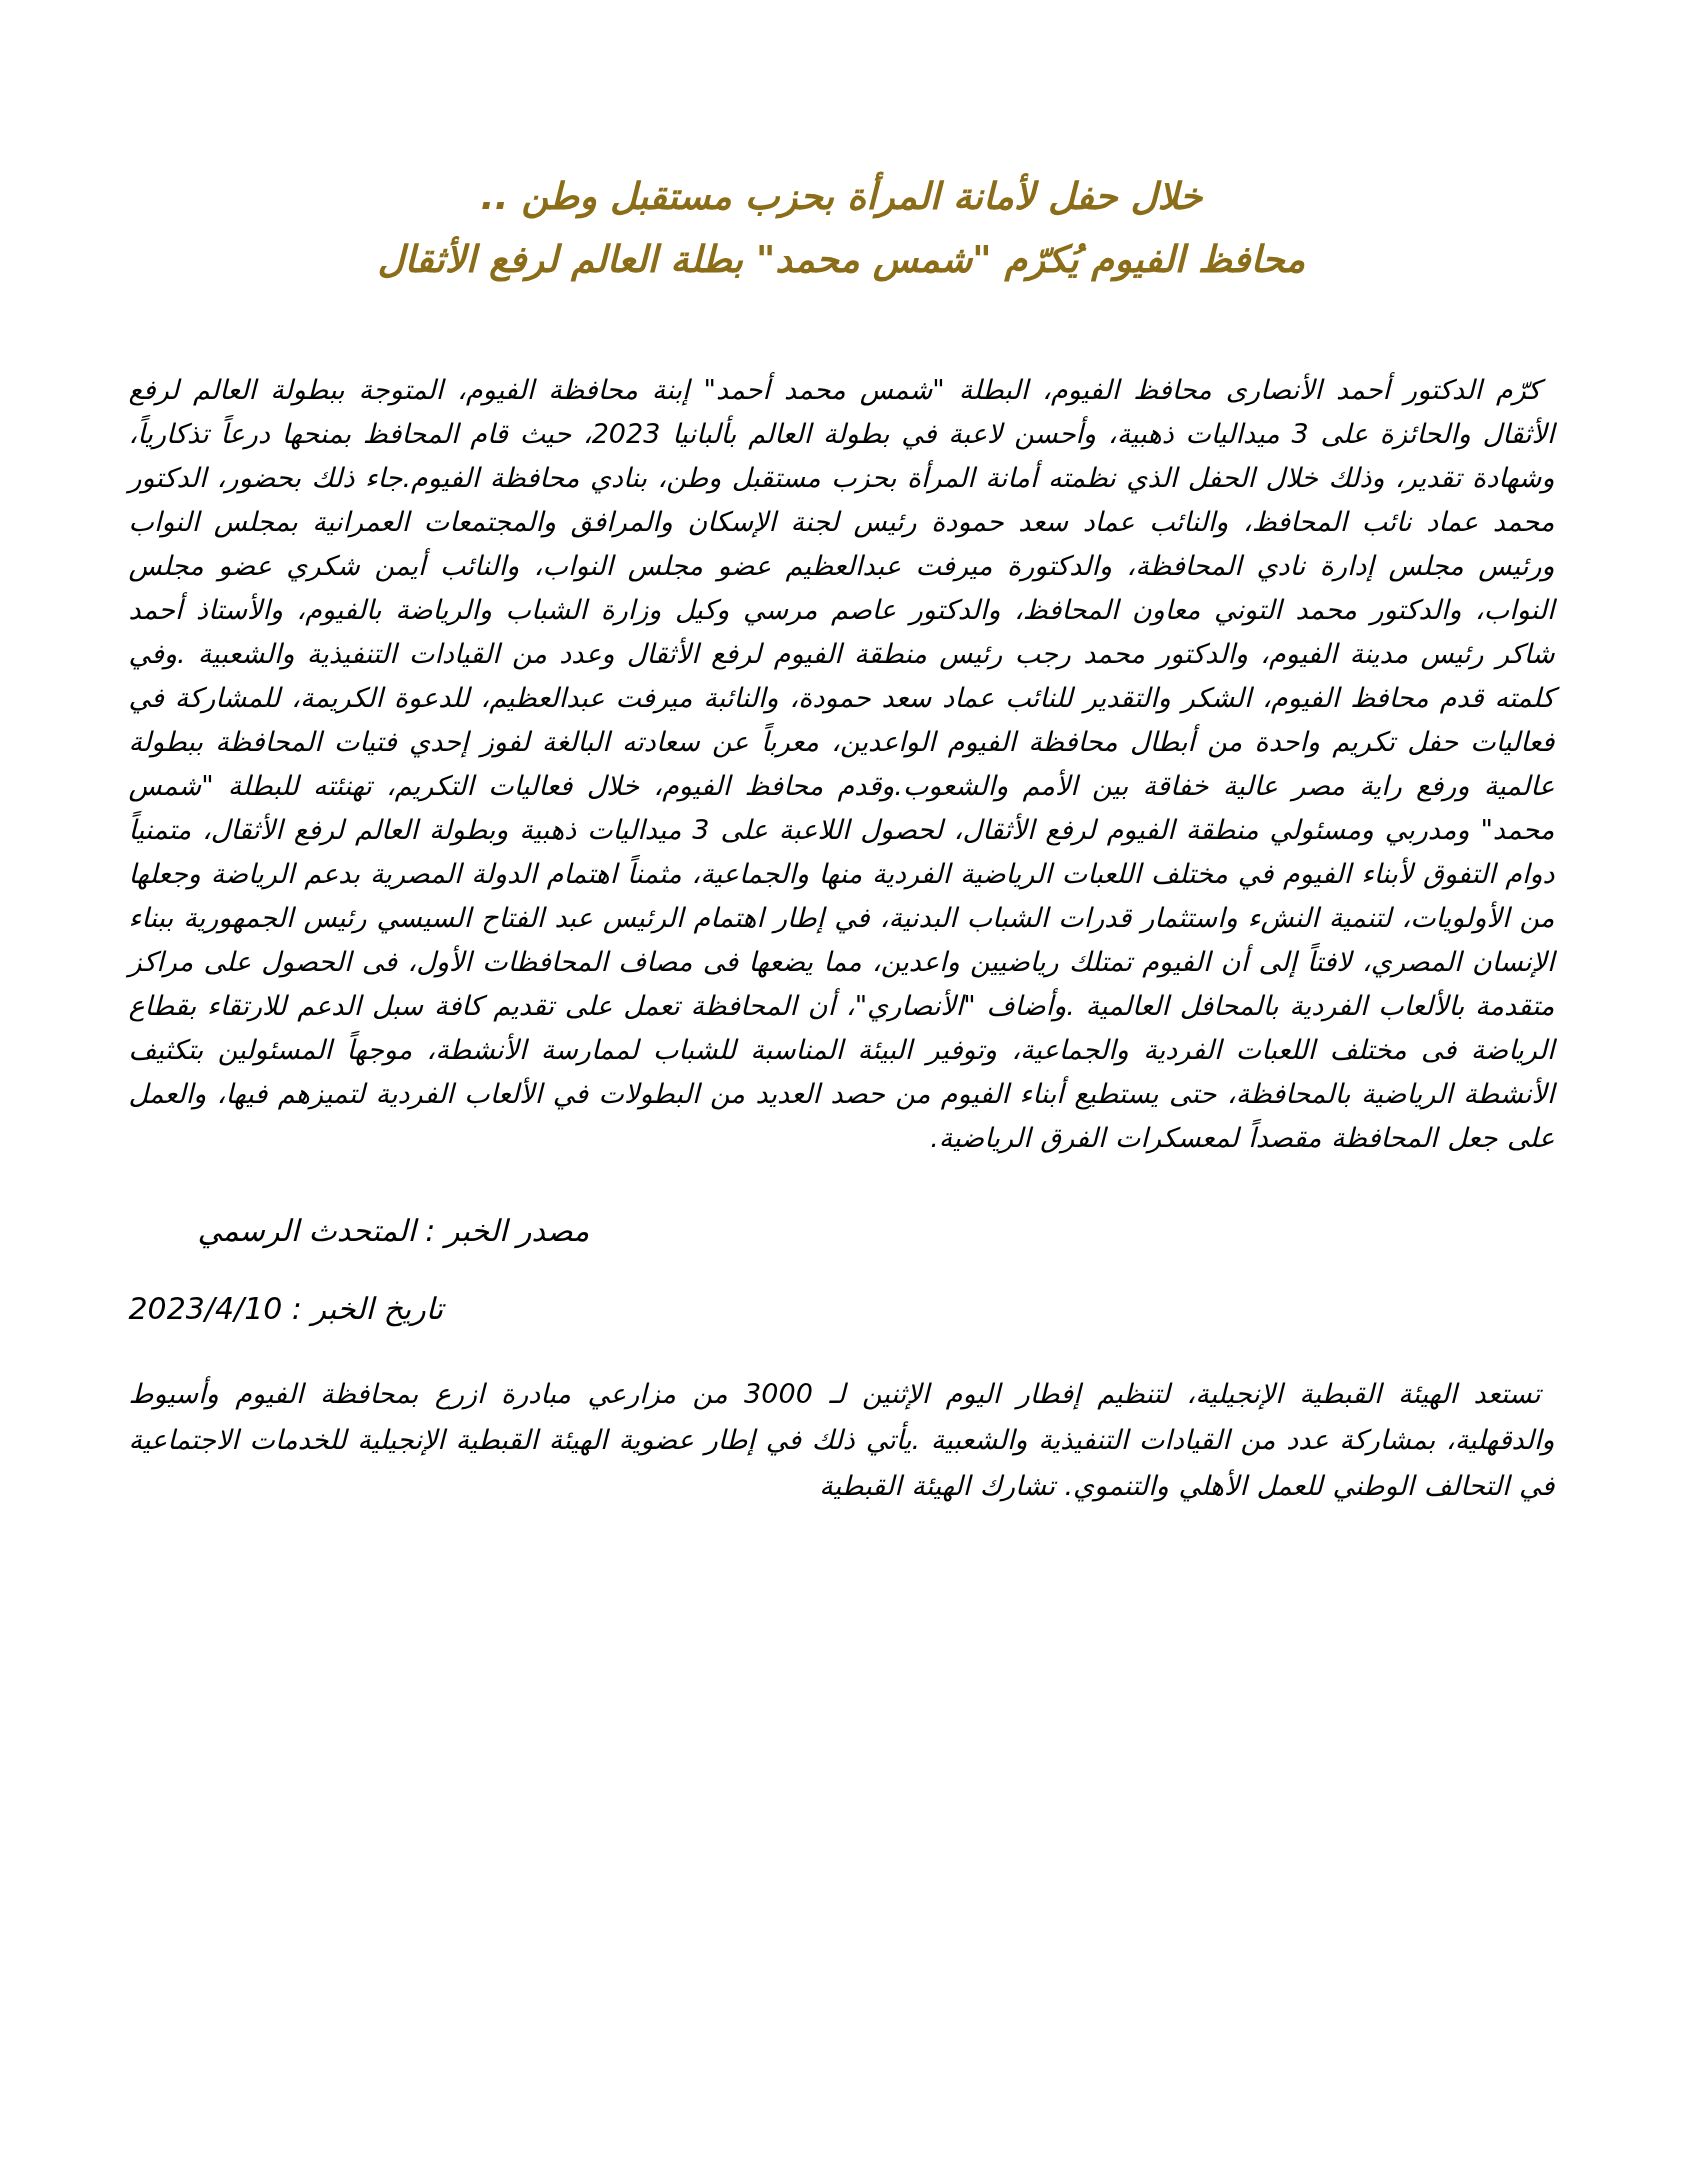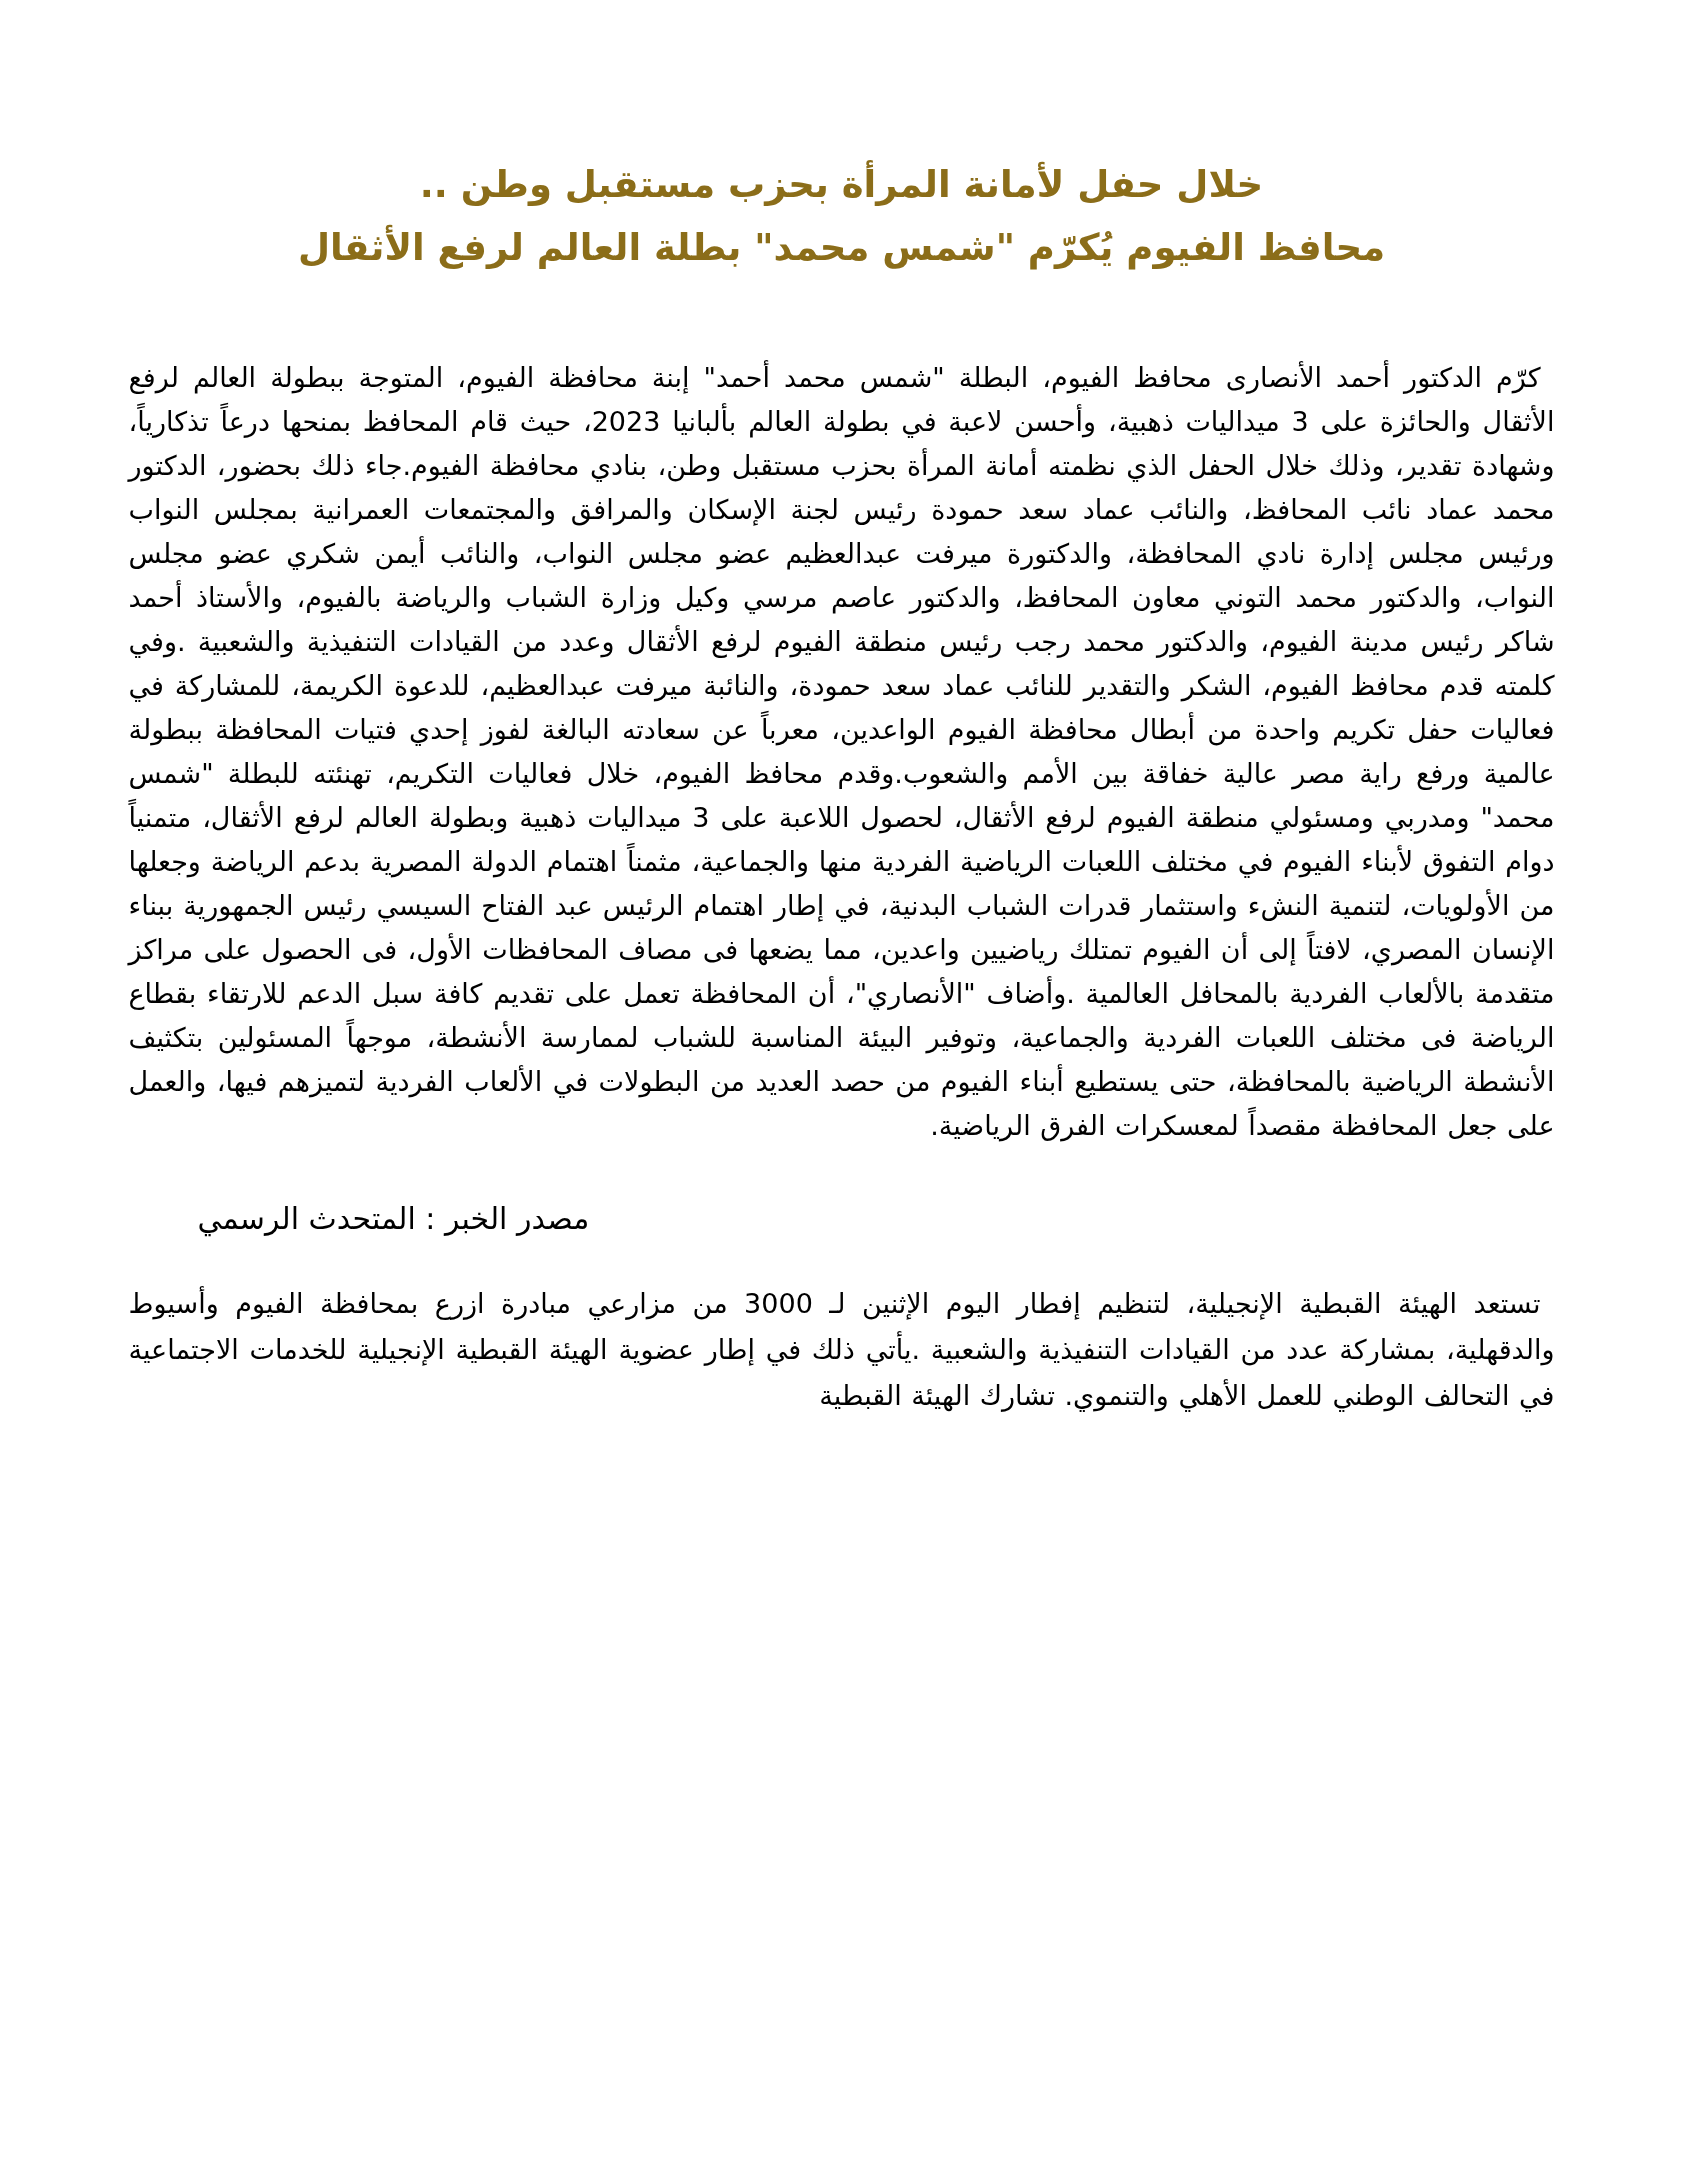--- a/index.html
+++ b/index.html
@@ -10,23 +10,24 @@
   body {
     width: 1683px;
     height: 2178px;
     overflow: hidden;
     font-family: "DejaVu Sans", sans-serif;
     color: #000000;
   }
   .page {
     direction: rtl;
     width: 1426px;
-    margin: 4px auto;
+    margin: 16px auto;
     padding-top: 149px;
     box-sizing: content-box;
+    font-style: italic;
   }
   .article-title {
     color: #8b6d19;
     font-weight: bold;
     font-size: 37px;
     line-height: 63px;
     text-align: center;
     margin: 0;
   }
   .title-line {
@@ -78,20 +79,21 @@
   <section>
     <h1 class="article-title">
       <span class="title-line">خلال حفل لأمانة المرأة بحزب مستقبل وطن ..</span>
       <span class="title-line">محافظ الفيوم يُكرّم "شمس محمد" بطلة العالم لرفع الأثقال</span>
     </h1>
 
     <p class="body-text">كرّم الدكتور أحمد الأنصارى محافظ الفيوم، البطلة "شمس محمد أحمد" إبنة محافظة الفيوم، المتوجة ببطولة العالم لرفع الأثقال والحائزة على 3 ميداليات ذهبية، وأحسن لاعبة في بطولة العالم بألبانيا 2023، حيث قام المحافظ بمنحها درعاً تذكارياً، وشهادة تقدير، وذلك خلال الحفل الذي نظمته أمانة المرأة بحزب مستقبل وطن، بنادي محافظة الفيوم.جاء ذلك بحضور، الدكتور محمد عماد نائب المحافظ، والنائب عماد سعد حمودة رئيس لجنة الإسكان والمرافق والمجتمعات العمرانية بمجلس النواب ورئيس مجلس إدارة نادي المحافظة، والدكتورة ميرفت عبدالعظيم عضو مجلس النواب، والنائب أيمن شكري عضو مجلس النواب، والدكتور محمد التوني معاون المحافظ، والدكتور عاصم مرسي وكيل وزارة الشباب والرياضة بالفيوم، والأستاذ أحمد شاكر رئيس مدينة الفيوم، والدكتور محمد رجب رئيس منطقة الفيوم لرفع الأثقال وعدد من القيادات التنفيذية والشعبية .وفي كلمته قدم محافظ الفيوم، الشكر والتقدير للنائب عماد سعد حمودة، والنائبة ميرفت عبدالعظيم، للدعوة الكريمة، للمشاركة في فعاليات حفل تكريم واحدة من أبطال محافظة الفيوم الواعدين، معرباً عن سعادته البالغة لفوز إحدي فتيات المحافظة ببطولة عالمية ورفع راية مصر عالية خفاقة بين الأمم والشعوب.وقدم محافظ الفيوم، خلال فعاليات التكريم، تهنئته للبطلة "شمس محمد" ومدربي ومسئولي منطقة الفيوم لرفع الأثقال، لحصول اللاعبة على 3 ميداليات ذهبية وبطولة العالم لرفع الأثقال، متمنياً دوام التفوق لأبناء الفيوم في مختلف اللعبات الرياضية الفردية منها والجماعية، مثمناً اهتمام الدولة المصرية بدعم الرياضة وجعلها من الأولويات، لتنمية النشء واستثمار قدرات الشباب البدنية، في إطار اهتمام الرئيس عبد الفتاح السيسي رئيس الجمهورية ببناء الإنسان المصري، لافتاً إلى أن الفيوم تمتلك رياضيين واعدين، مما يضعها فى مصاف المحافظات الأول، فى الحصول على مراكز متقدمة بالألعاب الفردية بالمحافل العالمية .وأضاف "الأنصاري"، أن المحافظة تعمل على تقديم كافة سبل الدعم للارتقاء بقطاع الرياضة فى مختلف اللعبات الفردية والجماعية، وتوفير البيئة المناسبة للشباب لممارسة الأنشطة، موجهاً المسئولين بتكثيف الأنشطة الرياضية بالمحافظة، حتى يستطيع أبناء الفيوم من حصد العديد من البطولات في الألعاب الفردية لتميزهم فيها، والعمل على جعل المحافظة مقصداً لمعسكرات الفرق الرياضية.</p>
 
     <p class="meta-line meta-source">مصدر الخبر : المتحدث الرسمي</p>
 
+    <p class="meta-line meta-date">تاريخ الخبر : 2023/4/10</p>
   </section>
 
   <section class="article-2">
 
     <p class="body-text">تستعد الهيئة القبطية الإنجيلية، لتنظيم إفطار اليوم الإثنين لـ 3000  من مزارعي مبادرة ازرع بمحافظة الفيوم وأسيوط والدقهلية، بمشاركة عدد من القيادات التنفيذية والشعبية .يأتي ذلك في إطار عضوية الهيئة القبطية الإنجيلية للخدمات الاجتماعية في التحالف الوطني للعمل الأهلي والتنموي. تشارك الهيئة القبطية</p>
   </section>
 
 </div>
 
 

